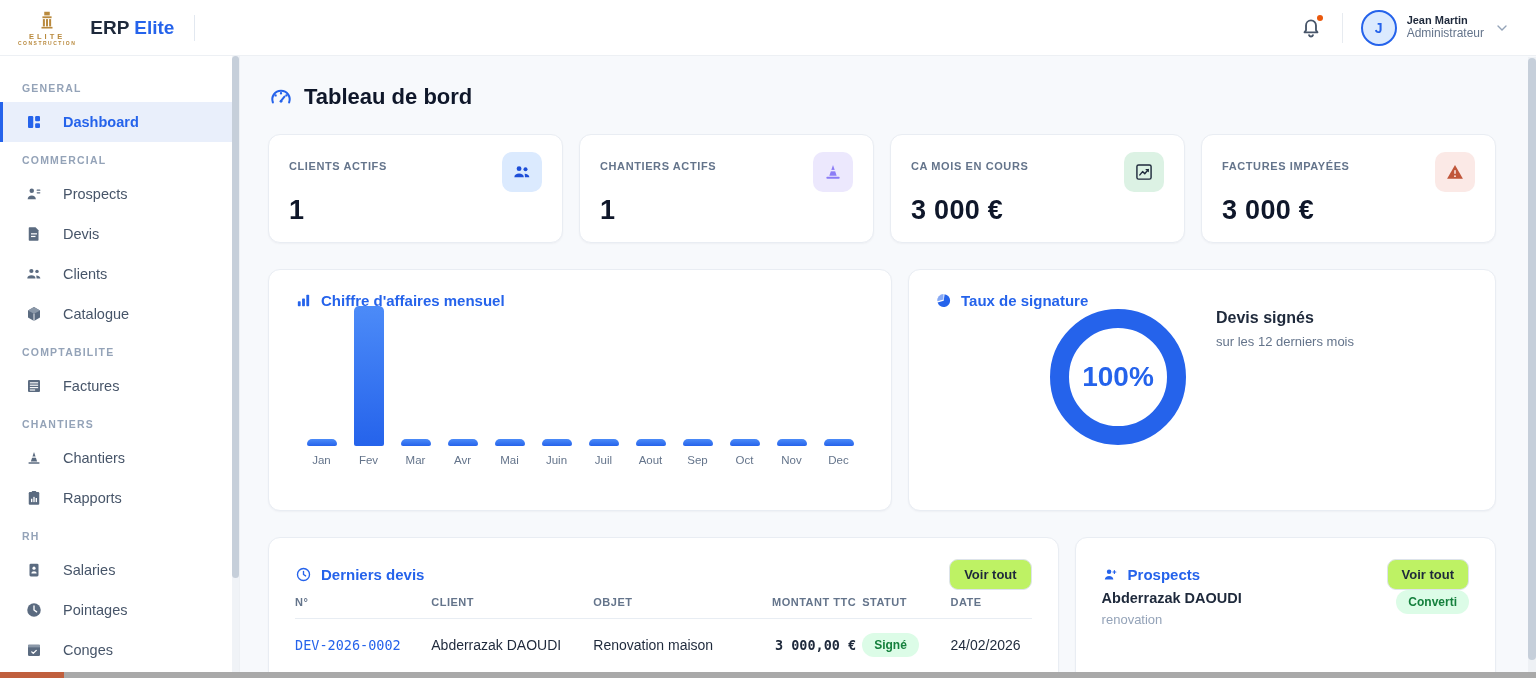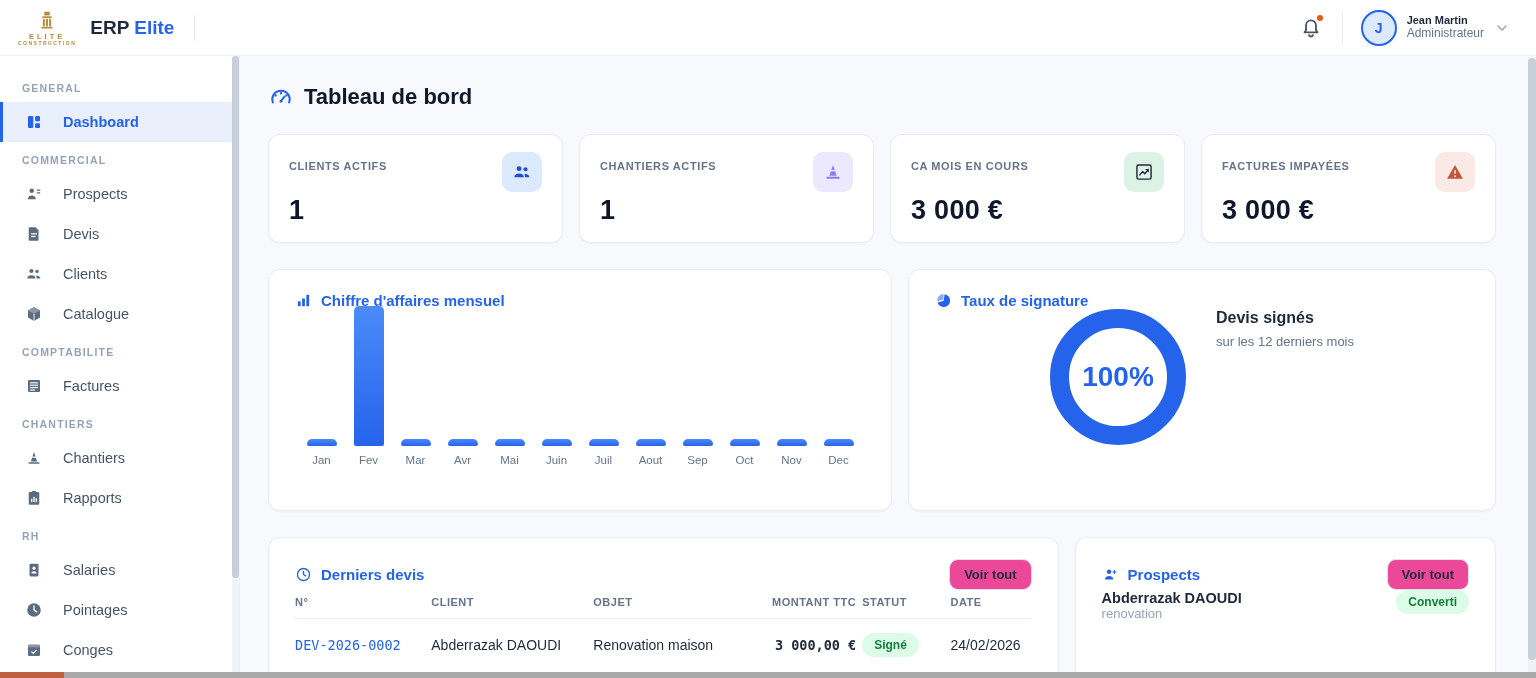--- a/index.html
+++ b/index.html
@@ -97,21 +97,21 @@
   }
   .donut-pct { color:#2563eb; font-size:28px; font-weight:800; }
   .sig-label { font-size:16px; font-weight:700; color:#1e293b; }
   .sig-sub { font-size:13px; color:#64748b; margin-top:7px; }
 
   .bottom-row { display:flex; gap:16px; align-items:stretch; }
   .quotes-card { flex:2.005; height:200px; padding:21px 26px; }
   .prospects-card { flex:1; height:200px; padding:21px 26px; }
   .card-head { display:flex; align-items:center; justify-content:space-between; }
   .btn-voir {
-    background:#ec4899; border:1px solid #dde3ea; border-radius:9px; padding:7px 14px;
+    background:#bef264; border:1px solid #dde3ea; border-radius:9px; padding:7px 14px;
     font-size:13px; font-weight:700; color:#1e293b; cursor:pointer; font-family:"Liberation Sans", sans-serif;
   }
 
   table.quotes { width:100%; border-collapse:collapse; table-layout:fixed; }
   .quotes th {
     text-align:left; font-size:11px; font-weight:700; letter-spacing:.5px; color:#64748b;
     padding:6px 0 10px 0; border-bottom:1px solid #e8edf3; text-transform:uppercase;
   }
   .quotes td { padding-top:14px; font-size:14px; color:#1e293b; }
   .quotes .col-num { width:18.5%; } .quotes .col-client { width:22%; }
@@ -119,21 +119,21 @@
   .quotes .col-statut { width:12%; } .quotes .col-date { width:11%; }
   td.qnum { color:#2563eb; font-size:13.5px; }
   th.right, td.right { text-align:right; padding-right:6px; }
   td.montant { font-size:13.5px; font-weight:700; }
   .badge {
     display:inline-block; background:#dcfce7; color:#15803d; font-size:12px; font-weight:700;
     padding:5px 12px; border-radius:999px;
   }
   .prospect-item { display:flex; justify-content:space-between; align-items:flex-start; }
   .p-name { font-size:14.5px; font-weight:700; color:#1e293b; }
-  .p-desc { font-size:13px; color:#94a3b8; }
+  .p-desc { font-size:13px; color:#94a3b8; margin-top:6px; }
 
   
   .main-scroll { position:absolute; top:57px; right:0; width:8px; height:621px; background:#eef1f5; z-index:6; }
   .main-thumb { position:absolute; top:1px; right:0; width:8px; height:97%; background:#c6cfda; border-radius:4px; }
   .bottom-bar { position:absolute; left:0; bottom:0; width:100%; height:6px; background:#a9a9a9; z-index:10; }
   .bottom-bar-played { position:absolute; left:0; top:0; height:100%; width:64px; background:#c05f3d; }
 </style>
 </head>
 <body>
 

